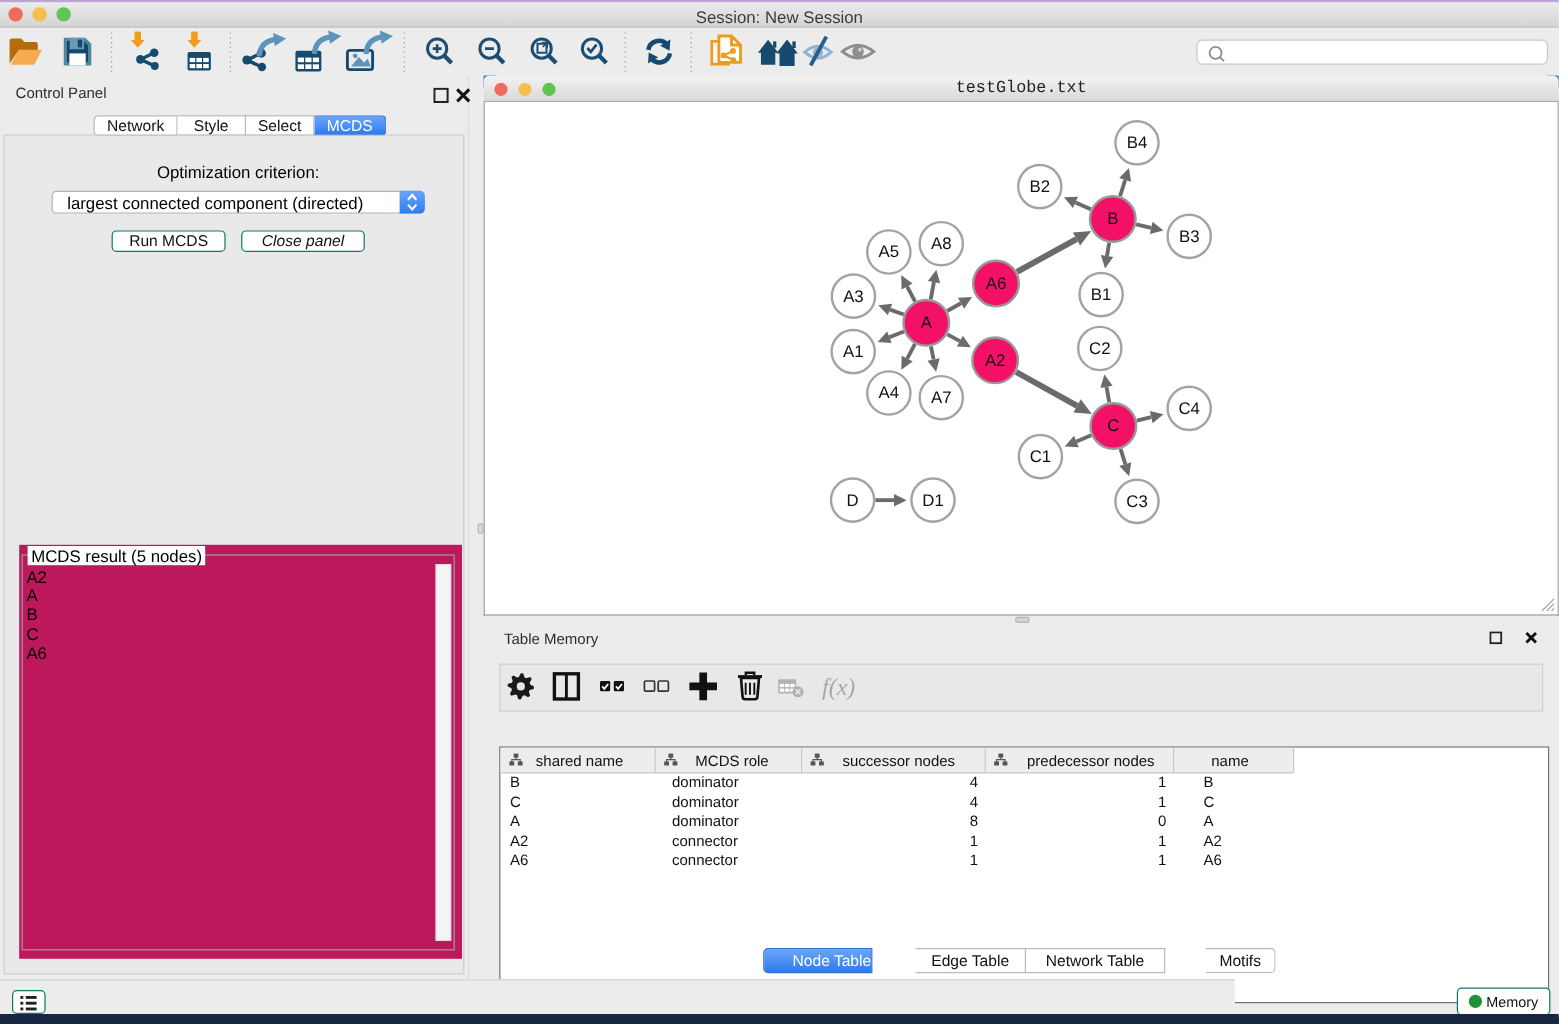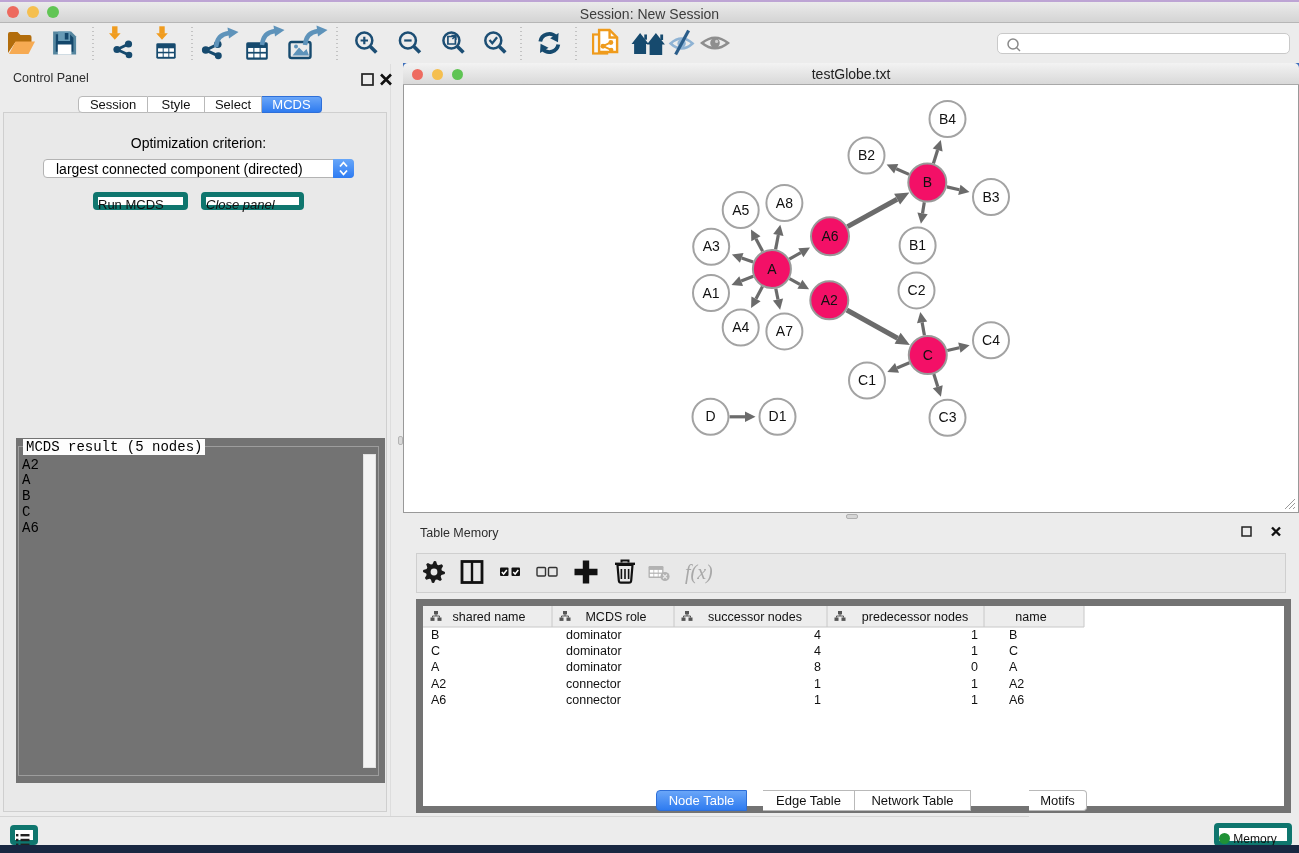--- a/index.html
+++ b/index.html
@@ -7,22 +7,22 @@
 .abs { position:absolute; }
 .tl { position:absolute; width:12px; height:12px; border-radius:50%; top:4px; }
 .titlebar { position:absolute; left:0; top:2px; width:1299px; height:21px;
   background:linear-gradient(#ebebeb,#d4d4d4); border-bottom:1px solid #b6b6b6; }
 .title { text-align:center; font-size:14px; color:#3c3c3c; padding-top:4px; }
 .search { position:absolute; left:997px; top:10px; width:293px; height:21px; background:#fff;
   border:1px solid #c9c9c9; border-radius:5px; }
 .wintitle { position:absolute; background:linear-gradient(#f3f3f3,#d9d9d9);
   border-bottom:1px solid #a8a8a8; border-radius:5px 5px 0 0; }
 .itl { position:absolute; width:11px; height:11px; border-radius:50%; top:6px; }
-.btn { position:absolute; background:#fff; border:5px solid #0f766e; border-radius:4px;
-  font-size:13px; color:#111; text-align:left; }
+.btn { position:absolute; background:#fff; border:1px solid #0f766e; border-radius:4px;
+  font-size:13px; color:#111; text-align:center; }
 .tab { position:absolute; height:17px; background:#fff; border:1px solid #b9b9b9;
   font-size:13px; color:#111; text-align:center; line-height:16px; }
 .seltab { background:linear-gradient(#6aa6f8,#2e7bf0); color:#fff; border-color:#2e6fd8; }
 </style></head>
 <body>
 <div id="root">
 <div class="abs" style="left:0;top:0;width:1299px;height:2px;background:#bda4d4"></div>
 <div class="titlebar">
   <span class="tl" style="left:7px;background:#ed6a5f"></span>
   <span class="tl" style="left:27px;background:#f5bf4f"></span>
@@ -176,51 +176,51 @@
         </svg></div>
 </div>
 
 <div class="abs" style="left:0;top:64px;width:391px;height:752px;background:#ececec;border-right:1px solid #dddddd">
   <div class="abs" style="left:13px;top:7px;font-size:12.5px;color:#2d2d2d">Control Panel</div>
   <svg class="abs" style="left:361px;top:9px" width="31" height="13">
     <rect x="1" y="1" width="11" height="11" fill="none" stroke="#222" stroke-width="1.7"></rect>
     <path d="M20,1.5 l10,10 M30,1.5 l-10,10" stroke="#111" stroke-width="2.6"></path>
   </svg>
   <div class="abs" style="left:3px;top:48px;width:384px;height:700px;background:#e9e9e9;border:1px solid #cfcfcf"></div>
-  <div class="tab" style="left:78px;top:32px;width:70px;border-radius:4px 0 0 4px;">Session</div>
+  <div class="tab" style="left:78px;top:32px;width:70px;border-radius:4px 0 0 4px;">Network</div>
   <div class="tab" style="left:148px;top:32px;width:57px;border-left:none">Style</div>
   <div class="tab" style="left:205px;top:32px;width:57px;border-left:none">Select</div>
   <div class="tab seltab" style="left:262px;top:32px;width:60px;border-radius:0 4px 4px 0;border-left:none">MCDS</div>
   <div class="abs" style="left:43px;top:95px;width:311px;height:19px;background:#fff;border:1px solid #b3b3b3;border-radius:4px;">
     <div style="font-size:14px;color:#000;padding:1px 0 0 12px;white-space:nowrap">largest connected component (directed)</div>
     <div class="abs" style="right:-1px;top:-1px;width:21px;height:19px;border-radius:0 4px 4px 0;background:linear-gradient(#68a7f9,#2d7bf2)">
       <svg width="21" height="19">
             <path d="M7,7.5 l3.5,-4 l3.5,4 M7,11.5 l3.5,4 l3.5,-4" stroke="#fff" stroke-width="1.8" fill="none"></path>
           </svg>
     </div>
   </div>
   <div class="abs" style="left:3px;top:71px;width:391px;text-align:center;font-size:14px;color:#000">Optimization criterion:</div>
   <div class="btn" style="left:93px;top:128px;width:95px;height:18px;line-height:16px;">Run MCDS</div>
   <div class="btn" style="left:201px;top:128px;width:103px;height:18px;line-height:16px;font-style:italic;">Close panel</div>
 
-  <div class="abs" style="left:16px;top:374px;width:369px;height:345px;background:#737373;font-family:Liberation Mono, monospace;">
+  <div class="abs" style="left:16px;top:390px;width:369px;height:345px;background:#be185d;">
     <div class="abs" style="left:2px;top:8px;width:361px;height:330px;border:1px solid #9d9d9d;"></div>
     <div class="abs" style="left:7px;top:1px;background:#fdfdfd;padding:0 3px;font-size:14px;color:#000;">MCDS result (5 nodes)</div>
     <div class="abs" style="left:6px;top:19.5px;font-size:14px;line-height:15.9px;">A2<br>A<br>B<br>C<br>A6</div>
     <div class="abs" style="left:347px;top:16px;width:13px;height:314px;background:#f4f4f4;border:1px solid #e2e2e2;"></div>
   </div>
 </div>
 
 <div class="abs" style="left:398px;top:436px;width:5px;height:9px;background:#d9d9d9;border:1px solid #b4b4b4;border-radius:2px;"></div>
 <div class="abs" style="left:846px;top:514px;width:12px;height:5px;background:#d6d6d6;border:1px solid #b0b0b0;border-radius:2px;"></div>
 
 <div class="abs" style="left:403px;top:63px;width:896px;height:450px;">
   <div class="abs" style="left:0;top:0;width:10px;height:10px;background:#3e6fbb"></div>
   <div class="abs" style="right:0;top:0;width:10px;height:10px;background:#3e6fbb"></div>
-  <div class="wintitle" style="left:0;top:0;width:896px;height:22px;">
+  <div class="wintitle" style="left:0;top:0;width:896px;height:22px;font-family:Liberation Mono, monospace;">
     <span class="itl" style="left:9px;background:#ee6b60"></span>
     <span class="itl" style="left:29px;background:#f5bf4f"></span>
     <span class="itl" style="left:49px;background:#5fc454"></span>
     <div style="text-align:center;font-size:14px;color:#222;padding-top:3px;">testGlobe.txt</div>
   </div>
   <div class="abs" style="left:0;top:22px;width:896px;height:428px;background:#fff;border:1px solid #999;border-top:none;">
     <svg width="894" height="426" font-family="Liberation Sans">
           <line x1="349.3" y1="191.3" x2="337.2" y2="196.1" stroke="#6b6b6b" stroke-width="3.2"></line>
           <polygon points="327.5,199.9 335.3,191.2 339.1,200.9" fill="#6b6b6b"></polygon>
           <line x1="349.1" y1="177.1" x2="337.7" y2="173.0" stroke="#6b6b6b" stroke-width="3.2"></line>
@@ -351,21 +351,21 @@
         <rect x="3.4" y="-2.8" width="4.8" height="3.6" fill="#fff"></rect>
         <rect x="-8.2" y="2.4" width="4.8" height="3.6" fill="#fff"></rect>
         <rect x="-2.4" y="2.4" width="4.8" height="3.6" fill="#fff"></rect>
         <rect x="3.4" y="2.4" width="4.8" height="3.6" fill="#fff"></rect>
       </g>
       <circle cx="665" cy="576.5" r="4.6" fill="#b2b2b2"></circle>
       <path d="M663,574.5 l4,4 M667,574.5 l-4,4" stroke="#e9e9e9" stroke-width="1.3"></path>
       <text x="685" y="579" font-family="Liberation Serif" font-style="italic" font-size="20" fill="#a8a8a8">f(x)</text>
     </svg>
 
-<div class="abs" style="left:416px;top:599px;width:875px;height:214px;background:#fff;border:7px solid #737373;">
+<div class="abs" style="left:416px;top:622px;width:875px;height:214px;background:#fff;border:1px solid #737373;">
   <svg width="873" height="176" font-family="Liberation Sans">
     <rect x="0" y="0" width="661" height="21" fill="#ededed"></rect>
     <line x1="0" y1="21" x2="661" y2="21" stroke="#c8c8c8"></line>
     <g transform="translate(13,10)" fill="#555">
           <rect x="-2" y="-5" width="4" height="3.4"></rect>
           <rect x="-5.5" y="1.5" width="4" height="3.4"></rect>
           <rect x="1.5" y="1.5" width="4" height="3.4"></rect>
           <path d="M0,-2 v2 M-3.5,1.5 v-1.5 h7 v1.5" stroke="#555" stroke-width="1" fill="none"></path>
         </g>
         <g transform="translate(142,10)" fill="#555">
@@ -416,24 +416,24 @@
         <text x="398" y="81.60000000000001" font-size="12.5" fill="#111" text-anchor="end">1</text>
         <text x="555" y="81.60000000000001" font-size="12.5" fill="#111" text-anchor="end">1</text>
         <text x="586" y="81.60000000000001" font-size="12.5" fill="#111">A2</text>
         <text x="8" y="97.80000000000001" font-size="12.5" fill="#111">A6</text>
         <text x="143" y="97.80000000000001" font-size="12.5" fill="#111">connector</text>
         <text x="398" y="97.80000000000001" font-size="12.5" fill="#111" text-anchor="end">1</text>
         <text x="555" y="97.80000000000001" font-size="12.5" fill="#111" text-anchor="end">1</text>
         <text x="586" y="97.80000000000001" font-size="12.5" fill="#111">A6</text>
   </svg>
 </div>
-<div class="tab seltab" style="left:656px;top:790px;width:91px;height:21px;line-height:19px;border-radius:4px 0 0 4px;">Node Table</div>
+<div class="tab seltab" style="left:636px;top:790px;width:91px;height:21px;line-height:19px;border-radius:4px 0 0 4px;text-align:right;">Node Table</div>
     <div class="tab" style="left:763px;top:790px;width:92px;height:21px;line-height:19px;border-left:none;">Edge Table</div>
     <div class="tab" style="left:855px;top:790px;width:116px;height:21px;line-height:19px;border-left:none;">Network Table</div>
-    <div class="tab" style="left:1029px;top:790px;width:58px;height:21px;line-height:19px;border-radius:0 4px 4px 0;border-left:none;">Motifs</div>
+    <div class="tab" style="left:1005px;top:790px;width:58px;height:21px;line-height:19px;border-radius:0 4px 4px 0;border-left:none;">Motifs</div>
 
 <div class="abs" style="left:0;top:816px;width:1029px;height:31px;background:#ececec;border-top:1px solid #d4d4d4;">
   <div class="btn" style="left:10px;top:8px;width:28px;height:20px;"><svg width="16" height="14" style="margin-top:3px">
           <g fill="#222">
             <rect x="1" y="1" width="2.4" height="2.4"></rect>
             <rect x="1" y="5.8" width="2.4" height="2.4"></rect>
             <rect x="1" y="10.6" width="2.4" height="2.4"></rect>
             <rect x="5.5" y="1" width="9" height="2.4"></rect>
             <rect x="5.5" y="5.8" width="9" height="2.4"></rect>
             <rect x="5.5" y="10.6" width="9" height="2.4"></rect>

